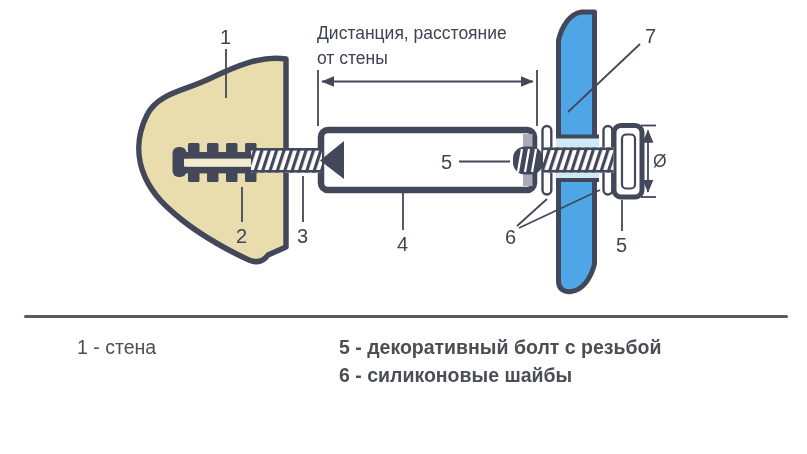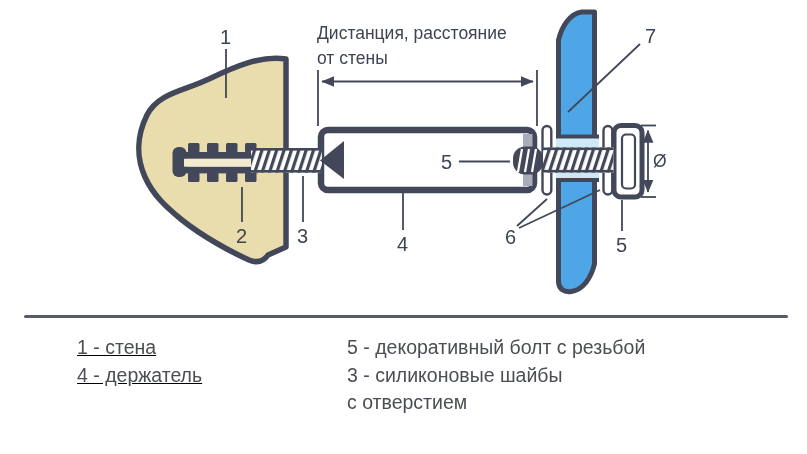--- a/index.html
+++ b/index.html
@@ -8,22 +8,22 @@
     font-family:"Liberation Sans",sans-serif;
   }
   .diagram-wrap{position:absolute;left:0;top:0;width:807px;height:318px;}
   svg text{font-family:"Liberation Sans",sans-serif;}
   .divider{
     position:absolute;left:24px;top:315px;width:764px;height:3px;
     background:#565b66;border-radius:2px;
   }
   .legend{position:absolute;left:0;top:334px;width:807px;}
   .legend-col{position:absolute;top:0;}
-  .legend-col.left{left:77px;text-decoration:underline;}
-  .legend-col.right{left:347px;}
+  .legend-col.left{left:77px;}
+  .legend-col.right{left:339px;font-weight:bold;}
   .legend-item{
     font-size:19.5px;line-height:27.6px;color:#4b4e55;white-space:nowrap;
   }
 </style>
 </head>
 <body>
 
 <div class="stage">
 
   <div class="diagram-wrap">
@@ -137,22 +137,20 @@
         <text x="645" y="43">7</text>
       </g>
     </svg>
   </div>
 
   <div class="divider"></div>
 
   <div class="legend">
     <div class="legend-col left">
       <div class="legend-item">1 - стена</div>
-      <div class="legend-item">4 - держатель</div>
     </div>
     <div class="legend-col right">
       <div class="legend-item">5 - декоративный болт с резьбой</div>
-      <div class="legend-item">3 - силиконовые шайбы</div>
-      <div class="legend-item">с отверстием</div>
+      <div class="legend-item">6 - силиконовые шайбы</div>
     </div>
   </div>
 
 </div>
 
 </body></html>

